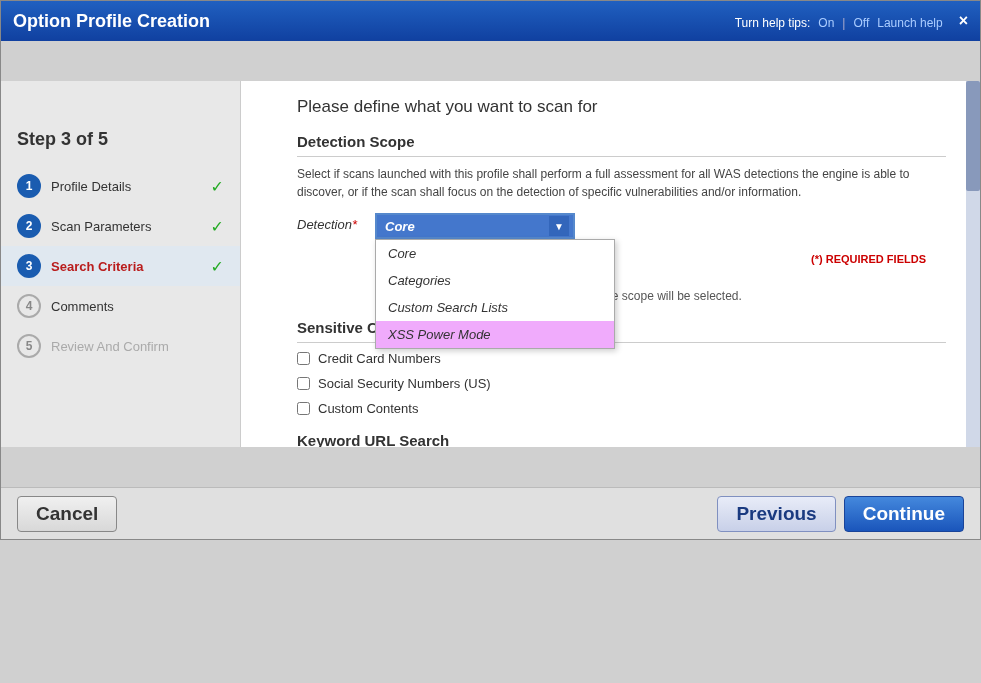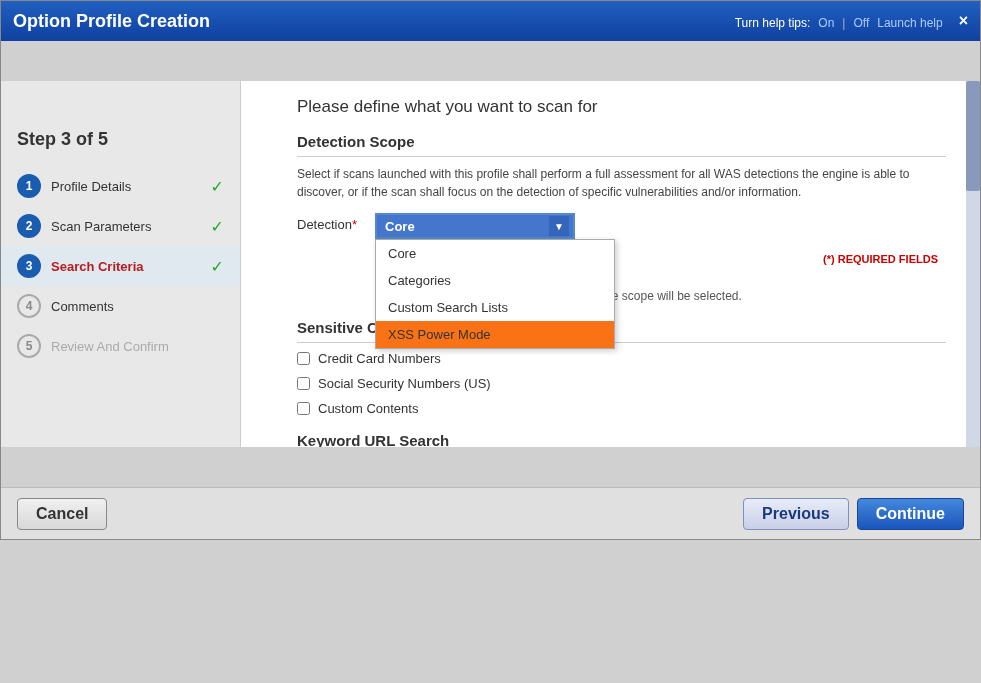--- a/index.html
+++ b/index.html
@@ -149,38 +149,39 @@
       font-size: 15px;
       font-weight: bold;
       color: #333;
       border-bottom: 1px solid #ccc;
       padding-bottom: 6px;
       margin-bottom: 8px;
     }
     .required-fields-note {
       position: absolute;
       top: 120px;
-      right: 8px;
+      right: 20px;
       color: #cc0000;
       font-size: 11px;
       font-weight: bold;
     }
     .description-text {
       font-size: 12px;
       color: #444;
       margin-bottom: 12px;
       line-height: 1.5;
     }
 
     
     .field-row {
       display: flex;
       align-items: flex-start;
       margin-bottom: 10px;
       position: relative;
+      font-style: italic;
     }
     .field-label {
       font-size: 13px;
       color: #333;
       margin-right: 8px;
       padding-top: 4px;
       min-width: 70px;
     }
     .field-label .req { color: #cc0000; }
 
@@ -228,21 +229,21 @@
       border: 1px solid #aaa;
       box-shadow: 2px 2px 6px rgba(0,0,0,0.2);
       z-index: 100;
     }
     .dropdown-item {
       padding: 6px 12px;
       cursor: pointer;
       font-size: 13px;
       color: #333;
     }
-    .dropdown-item.highlighted { background: #f97316; }
+    .dropdown-item.highlighted { background: #f0abfc; }
 
     
     .checkbox-section {
       margin-top: 16px;
     }
     .checkbox-row {
       display: flex;
       align-items: center;
       margin-bottom: 10px;
     }
@@ -282,21 +283,21 @@
       border-top: 1px solid #bbb;
       padding: 10px 16px;
       display: flex;
       justify-content: space-between;
       align-items: center;
       flex-shrink: 0;
       height: 52px;
     }
     .btn {
       padding: 6px 18px;
-      font-size: 16px;
+      font-size: 19px;
       font-weight: bold;
       border-radius: 4px;
       cursor: pointer;
       border: 1px solid #888;
     }
     .btn-cancel {
       background: linear-gradient(to bottom, #f0f0f0, #d8d8d8);
       color: #333;
     }
     .btn-prev {

